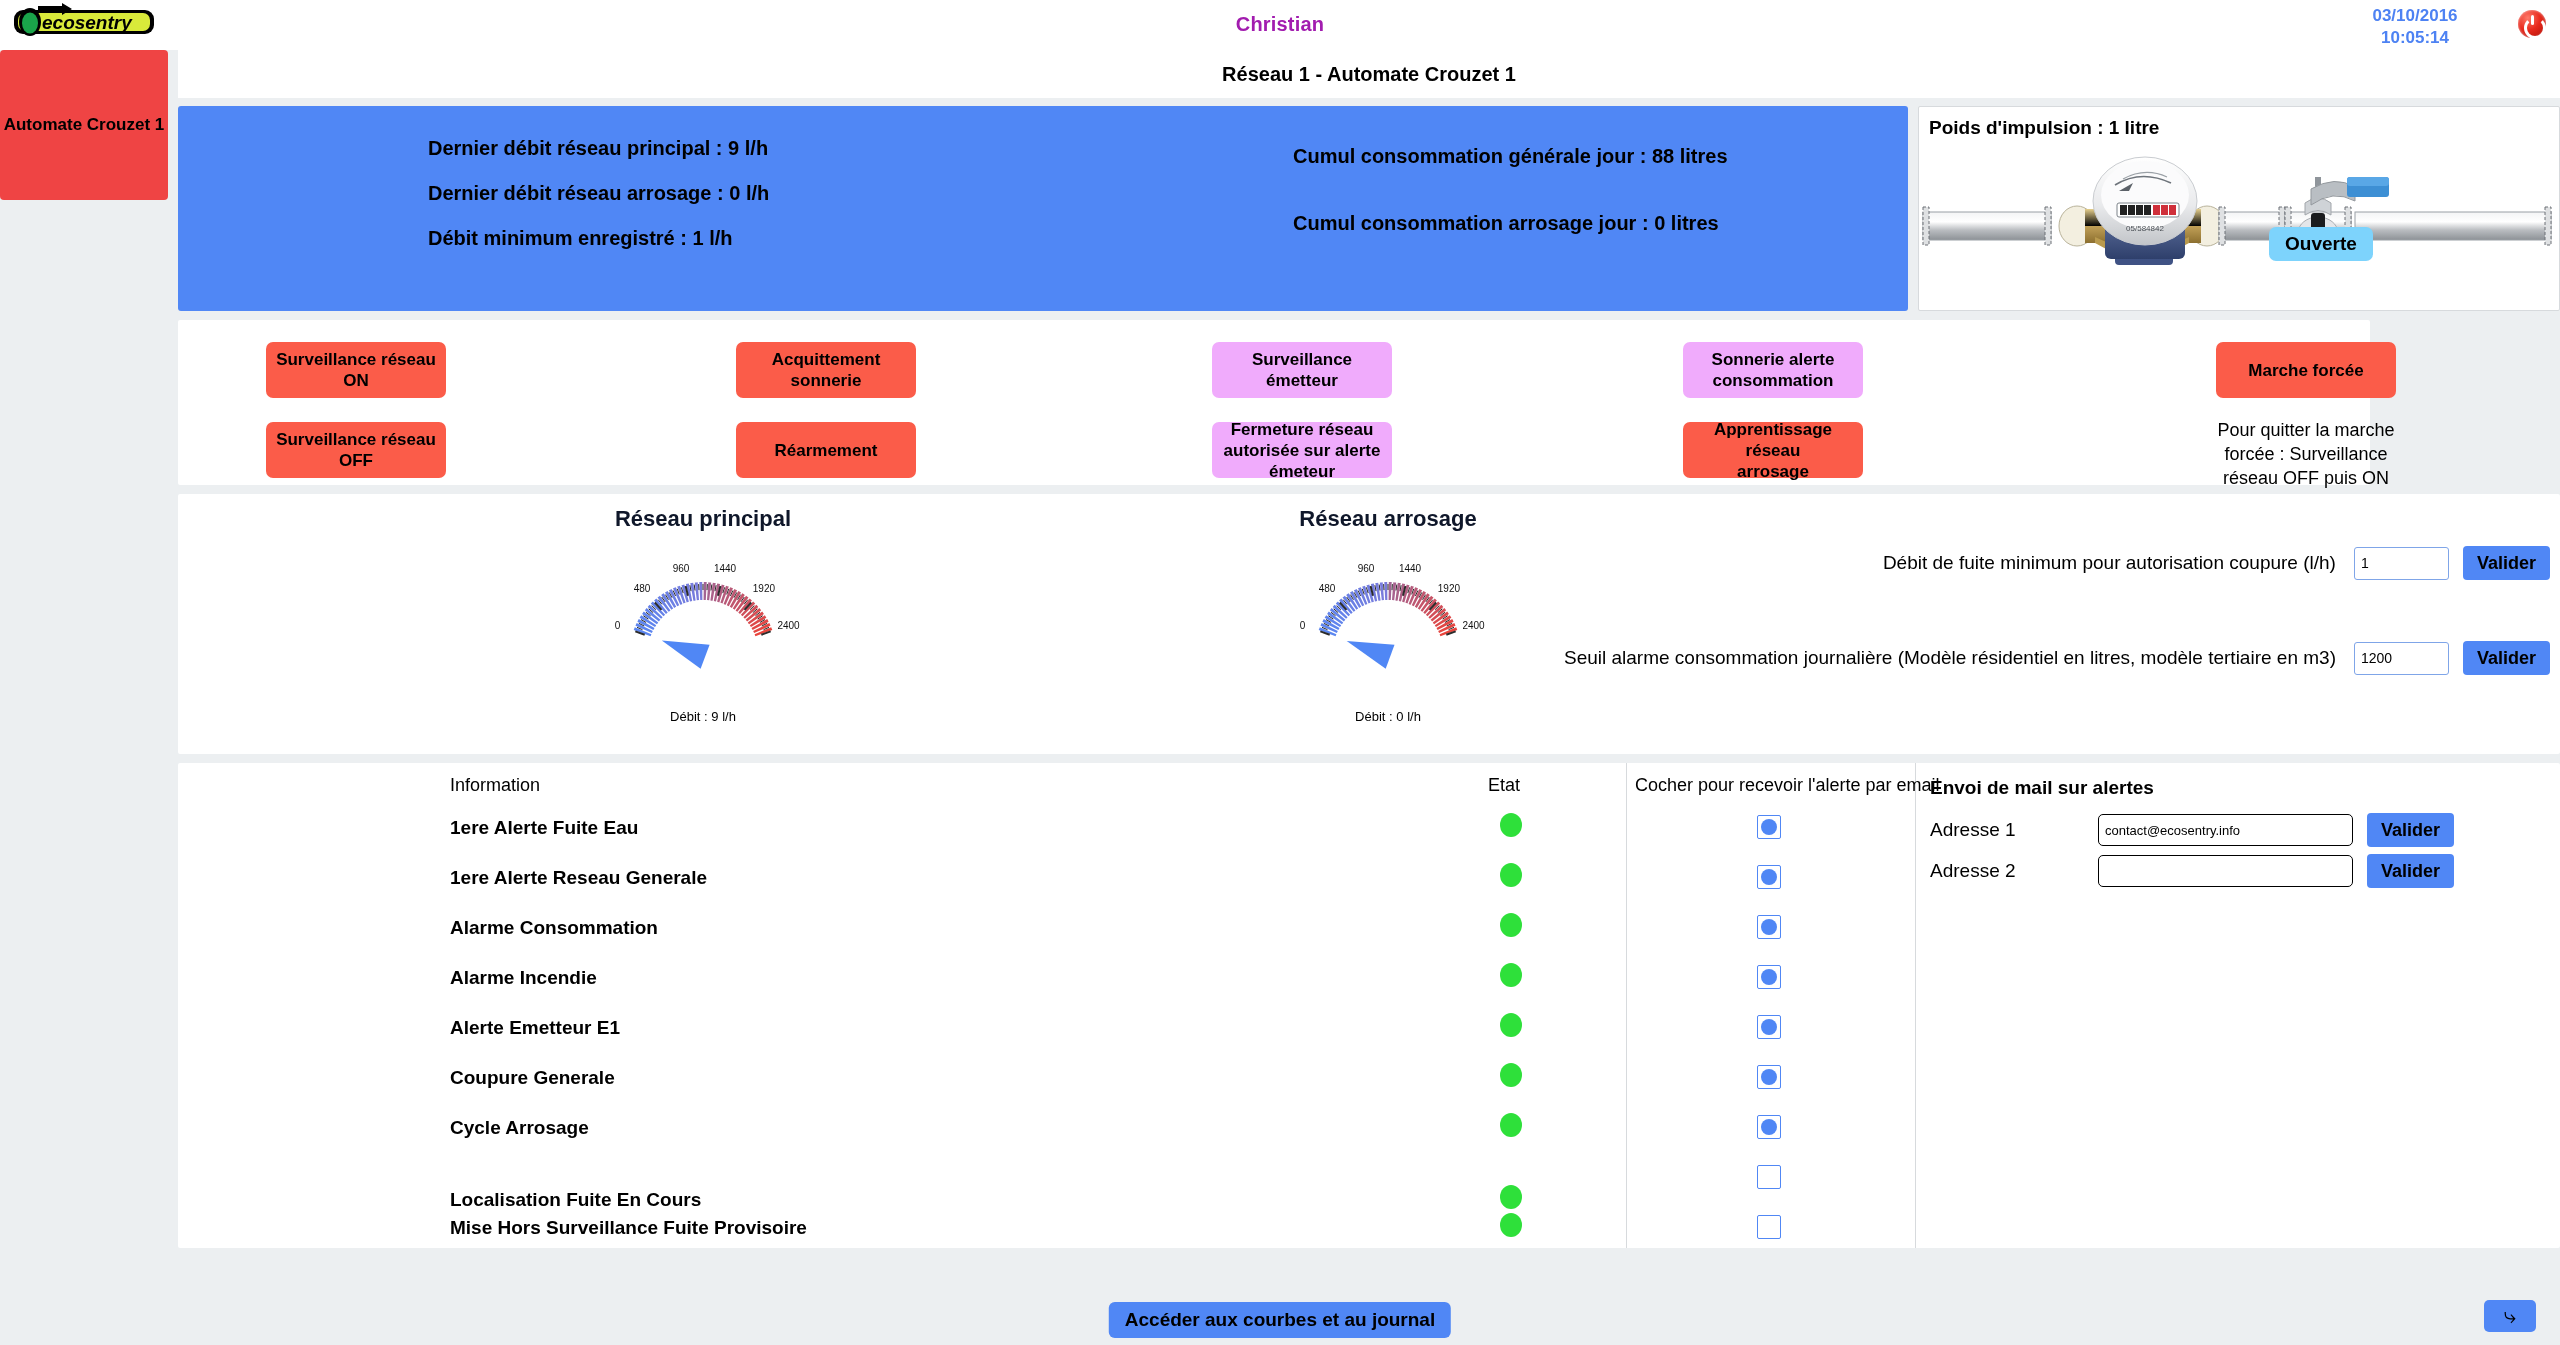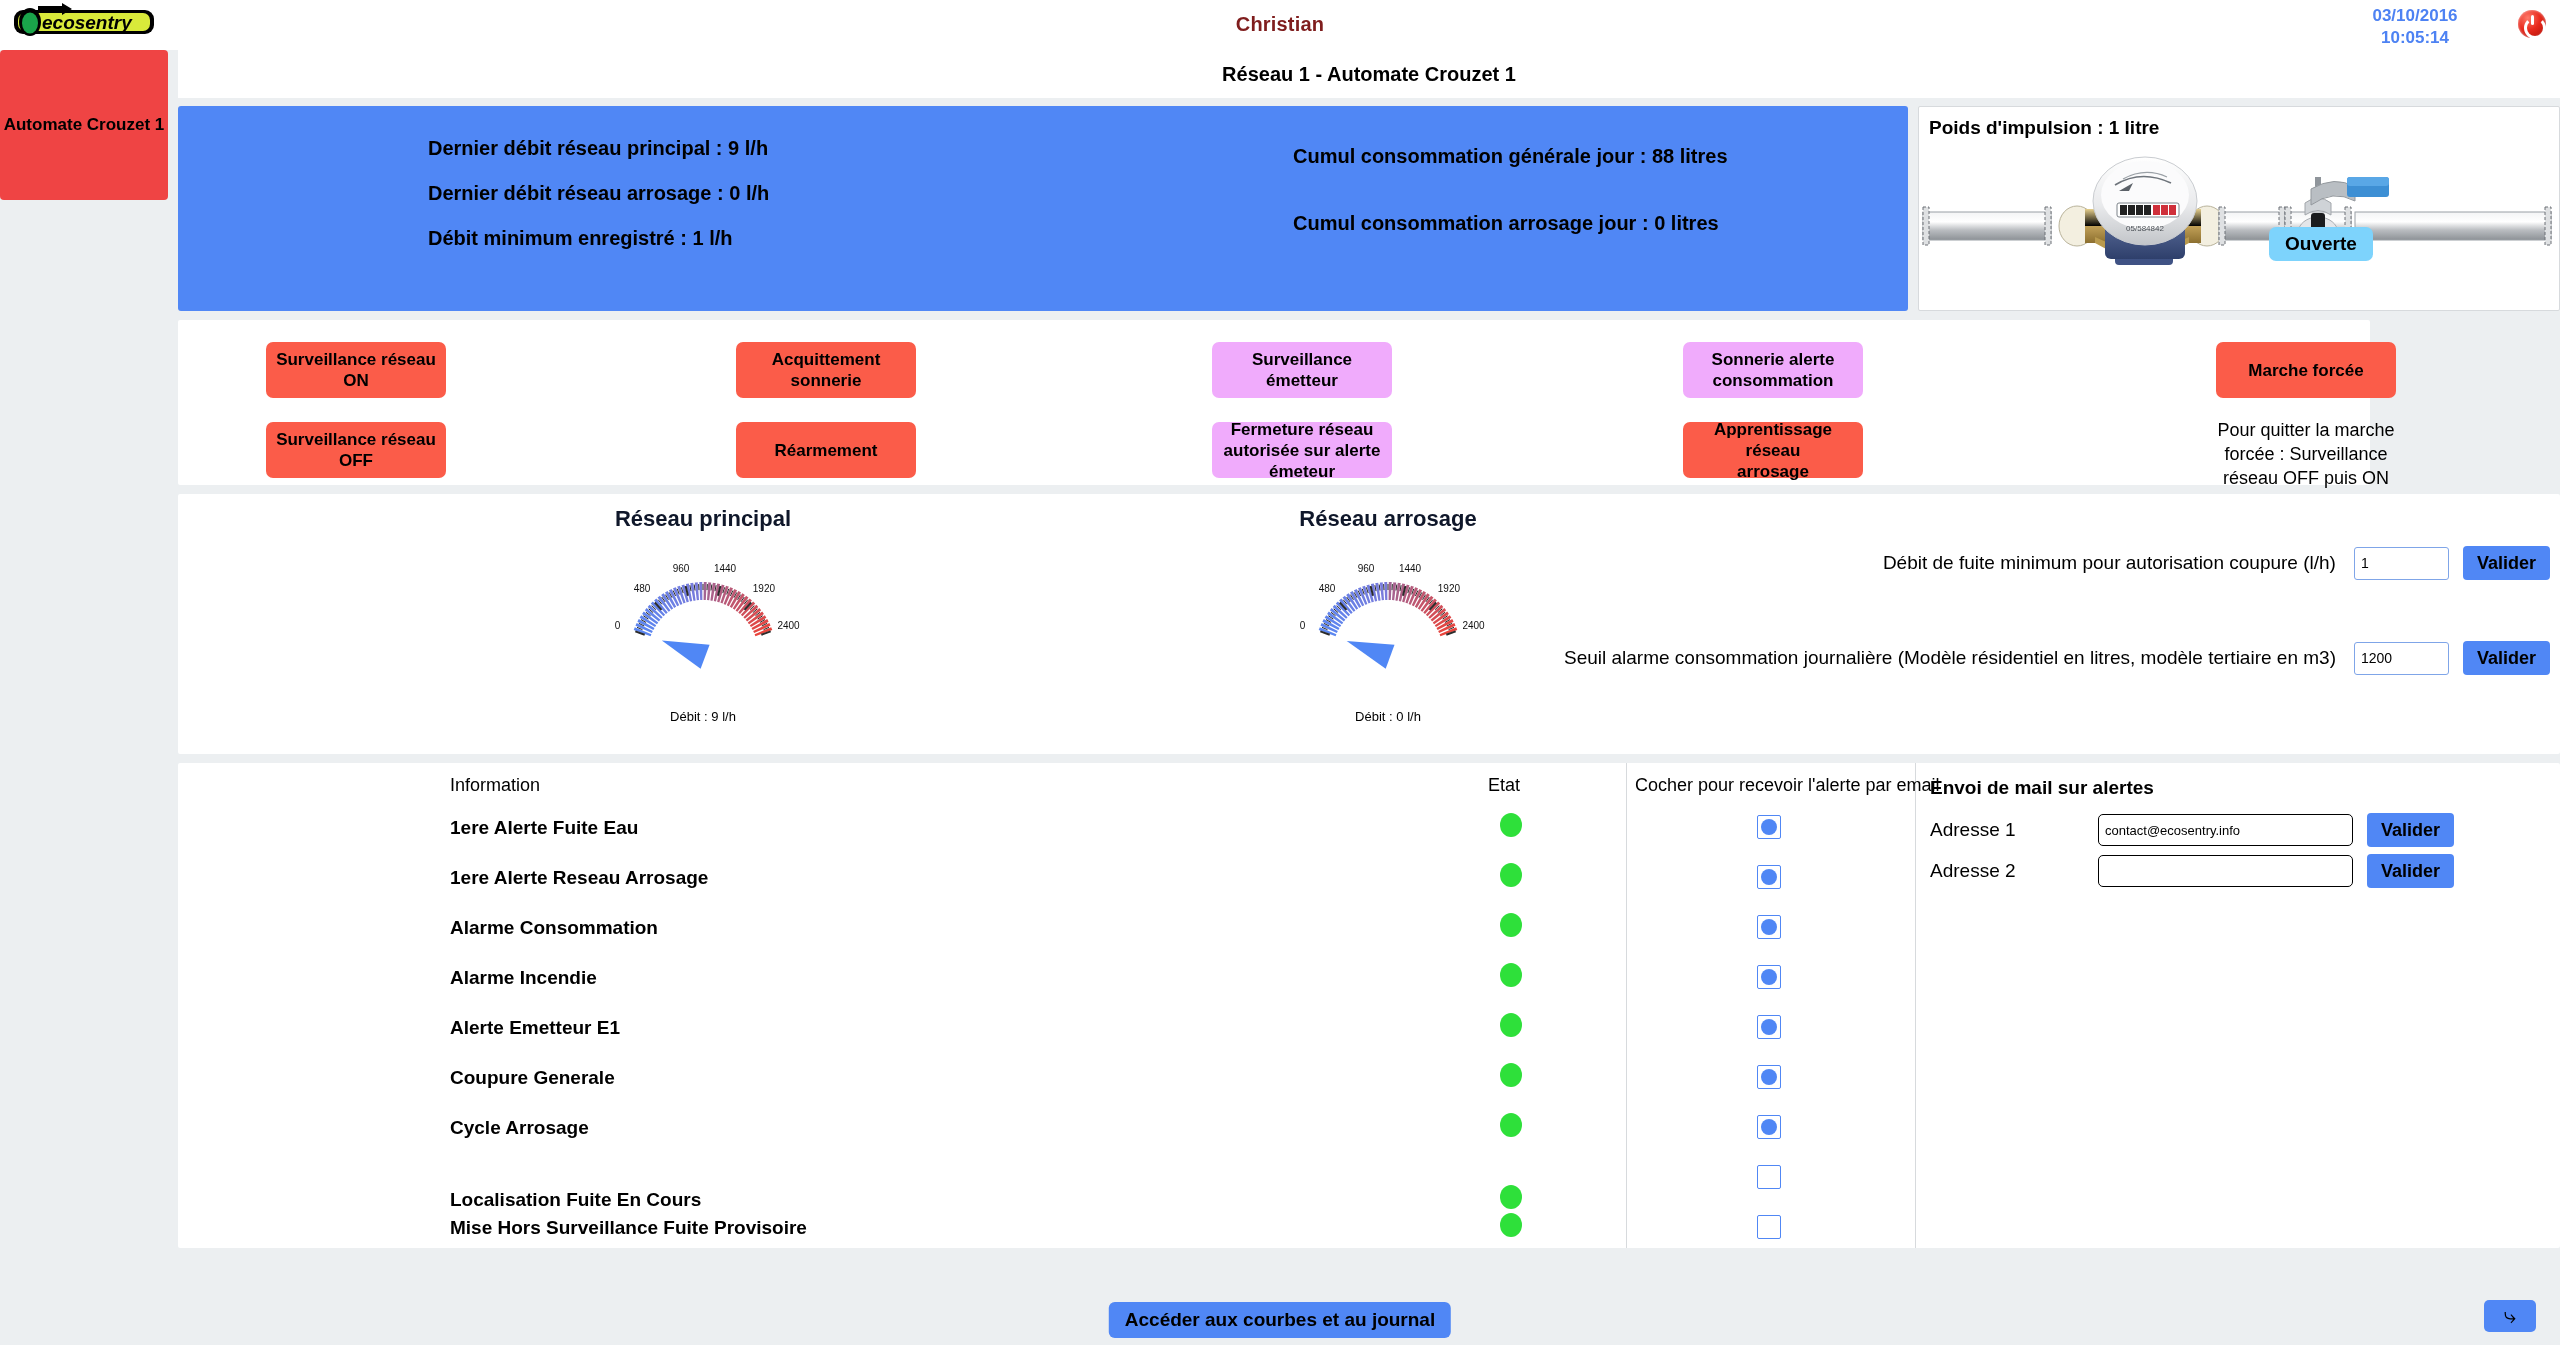--- a/index.html
+++ b/index.html
@@ -15,21 +15,21 @@
   
   .topbar {
     position: absolute; left: 0; top: 0; width: 2560px; height: 50px;
     background: #ffffff;
   }
   .logo {
     position: absolute; left: 10px; top: 2px; width: 152px; height: 40px;
   }
   .topbar-user {
     position: absolute; left: 0; top: 13px; width: 2560px; text-align: center;
-    color: #7f1d1d; font-weight: bold; font-size: 20px;
+    color: #a21caf; font-weight: bold; font-size: 20px;
     letter-spacing: .2px;
   }
   .topbar-dt {
     position: absolute; right: 75px; top: 5px; text-align: center;
     color: #4d82f3; font-weight: bold; font-size: 17px; line-height: 22px;
     width: 140px;
   }
   .power-icon {
     position: absolute; right: 14px; top: 10px; width: 28px; height: 28px;
     border-radius: 50%;
@@ -563,21 +563,21 @@
 
       <div class="info-col">
         <div class="hdr-information">Information</div>
         <div class="hdr-etat">Etat</div>
         <div id="info-rows">
             <div class="info-row" style="top: 48px;">
               <div class="info-label">1ere Alerte Fuite Eau</div>
               <div class="led" style="background: rgb(46, 224, 58);"></div>
             </div>
             <div class="info-row" style="top: 98px;">
-              <div class="info-label">1ere Alerte Reseau Arrosage</div>
+              <div class="info-label">1ere Alerte Reseau Generale</div>
               <div class="led" style="background: rgb(46, 224, 58);"></div>
             </div>
             <div class="info-row" style="top: 148px;">
               <div class="info-label">Alarme Consommation</div>
               <div class="led" style="background: rgb(46, 224, 58);"></div>
             </div>
             <div class="info-row" style="top: 198px;">
               <div class="info-label">Alarme Incendie</div>
               <div class="led" style="background: rgb(46, 224, 58);"></div>
             </div>

